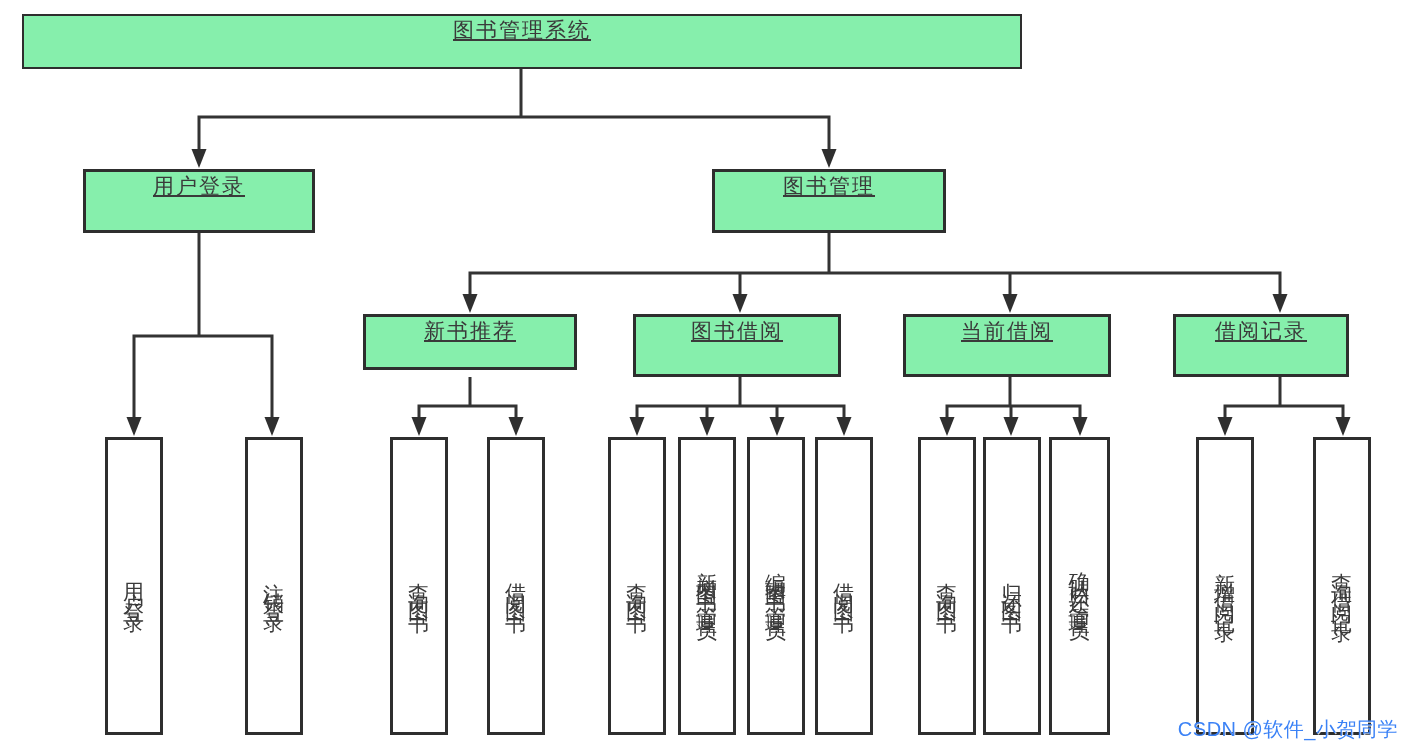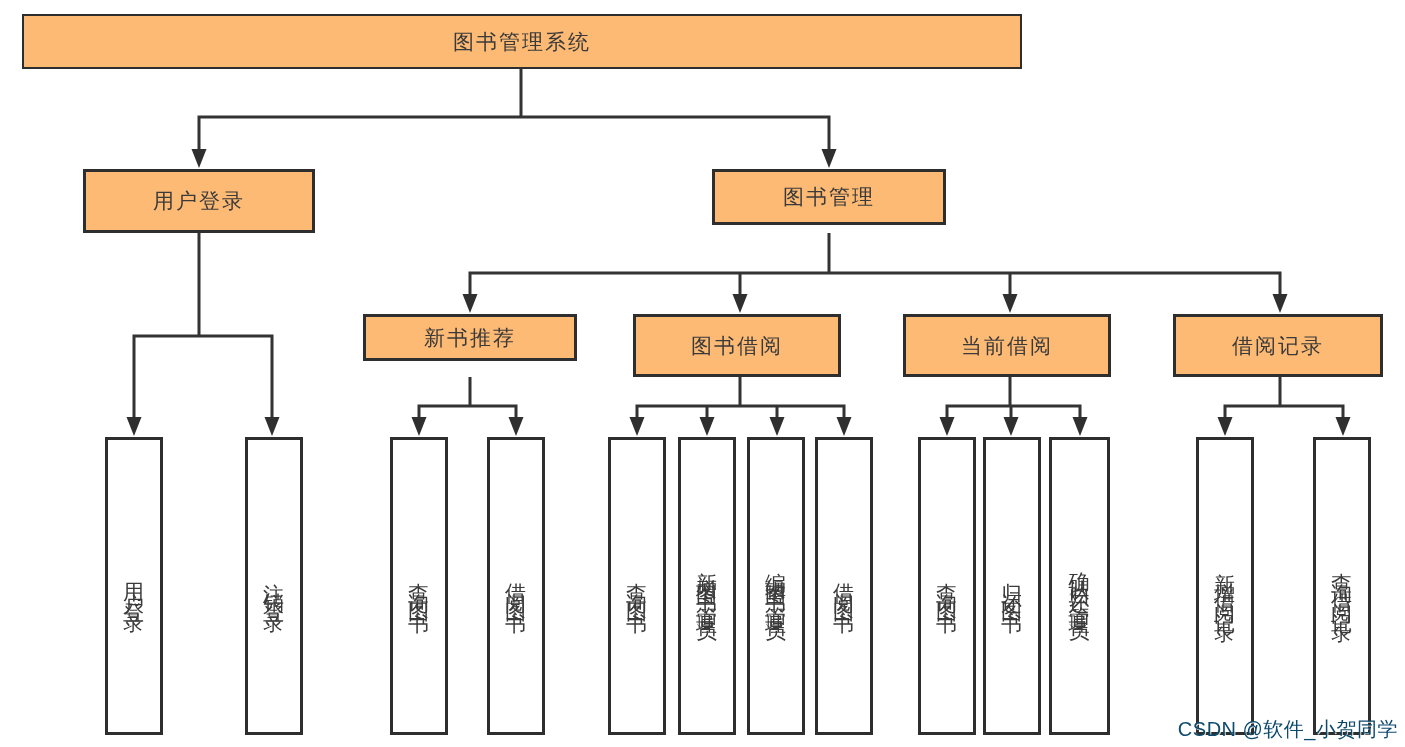--- a/index.html
+++ b/index.html
@@ -16,28 +16,29 @@
   }
   #connectors {
     position: absolute;
     left: 0; top: 0;
     pointer-events: none;
   }
   .hnode {
     position: absolute;
     box-sizing: border-box;
     border: 3px solid #2e2e2e;
-    background: #fdba74;
+    background: #86efac;
     display: flex;
-    align-items: center;
+    align-items: flex-start;
     justify-content: center;
     font-size: 21px;
     letter-spacing: 2px;
     color: #3a3a3a;
     z-index: 2;
+    text-decoration: underline;
   }
   .root { border-width: 2px; }
   .leaf {
     position: absolute;
     top: 437px;
     height: 298px;
     width: 58px;
     box-sizing: border-box;
     border: 3px solid #2e2e2e;
     background: #ffffff;
@@ -55,21 +56,21 @@
     color: #3a3a3a;
     white-space: nowrap;
   }
   .leaf.tight > span { letter-spacing: 7px; }
   .watermark {
     position: absolute;
     right: 7px;
     bottom: 4px;
     font-size: 20px;
     letter-spacing: 0.5px;
-    color: #0c4a6e;
+    color: #3b82f6;
     z-index: 3;
     text-shadow: 1px 1px 0 rgba(255,255,255,0.8);
   }
 </style>
 </head>
 <body>
 
 <div id="canvas">
 
   <svg id="connectors" width="1405" height="747" viewBox="0 0 1405 747">
@@ -130,34 +131,34 @@
     </g>
   </svg>
 
   <div class="hnode root" style="left:22px; top:14px; width:1000px; height:55px;">
     <span>图书管理系统</span>
   </div>
 
   <div class="hnode" style="left:83px; top:169px; width:232px; height:64px;">
     <span>用户登录</span>
   </div>
-  <div class="hnode" style="left:712px; top:169px; width:234px; height:56px;">
+  <div class="hnode" style="left:712px; top:169px; width:234px; height:64px;">
     <span>图书管理</span>
   </div>
 
-  <div class="hnode" style="left:363px; top:314px; width:214px; height:47px;">
+  <div class="hnode" style="left:363px; top:314px; width:214px; height:56px;">
     <span>新书推荐</span>
   </div>
   <div class="hnode" style="left:633px; top:314px; width:208px; height:63px;">
     <span>图书借阅</span>
   </div>
   <div class="hnode" style="left:903px; top:314px; width:208px; height:63px;">
     <span>当前借阅</span>
   </div>
-  <div class="hnode" style="left:1173px; top:314px; width:210px; height:63px;">
+  <div class="hnode" style="left:1173px; top:314px; width:176px; height:63px;">
     <span>借阅记录</span>
   </div>
 
   <div class="leaf" style="left:105px;">
     <span>用户登录</span>
   </div>
   <div class="leaf" style="left:245px;">
     <span>注销登录</span>
   </div>
 

